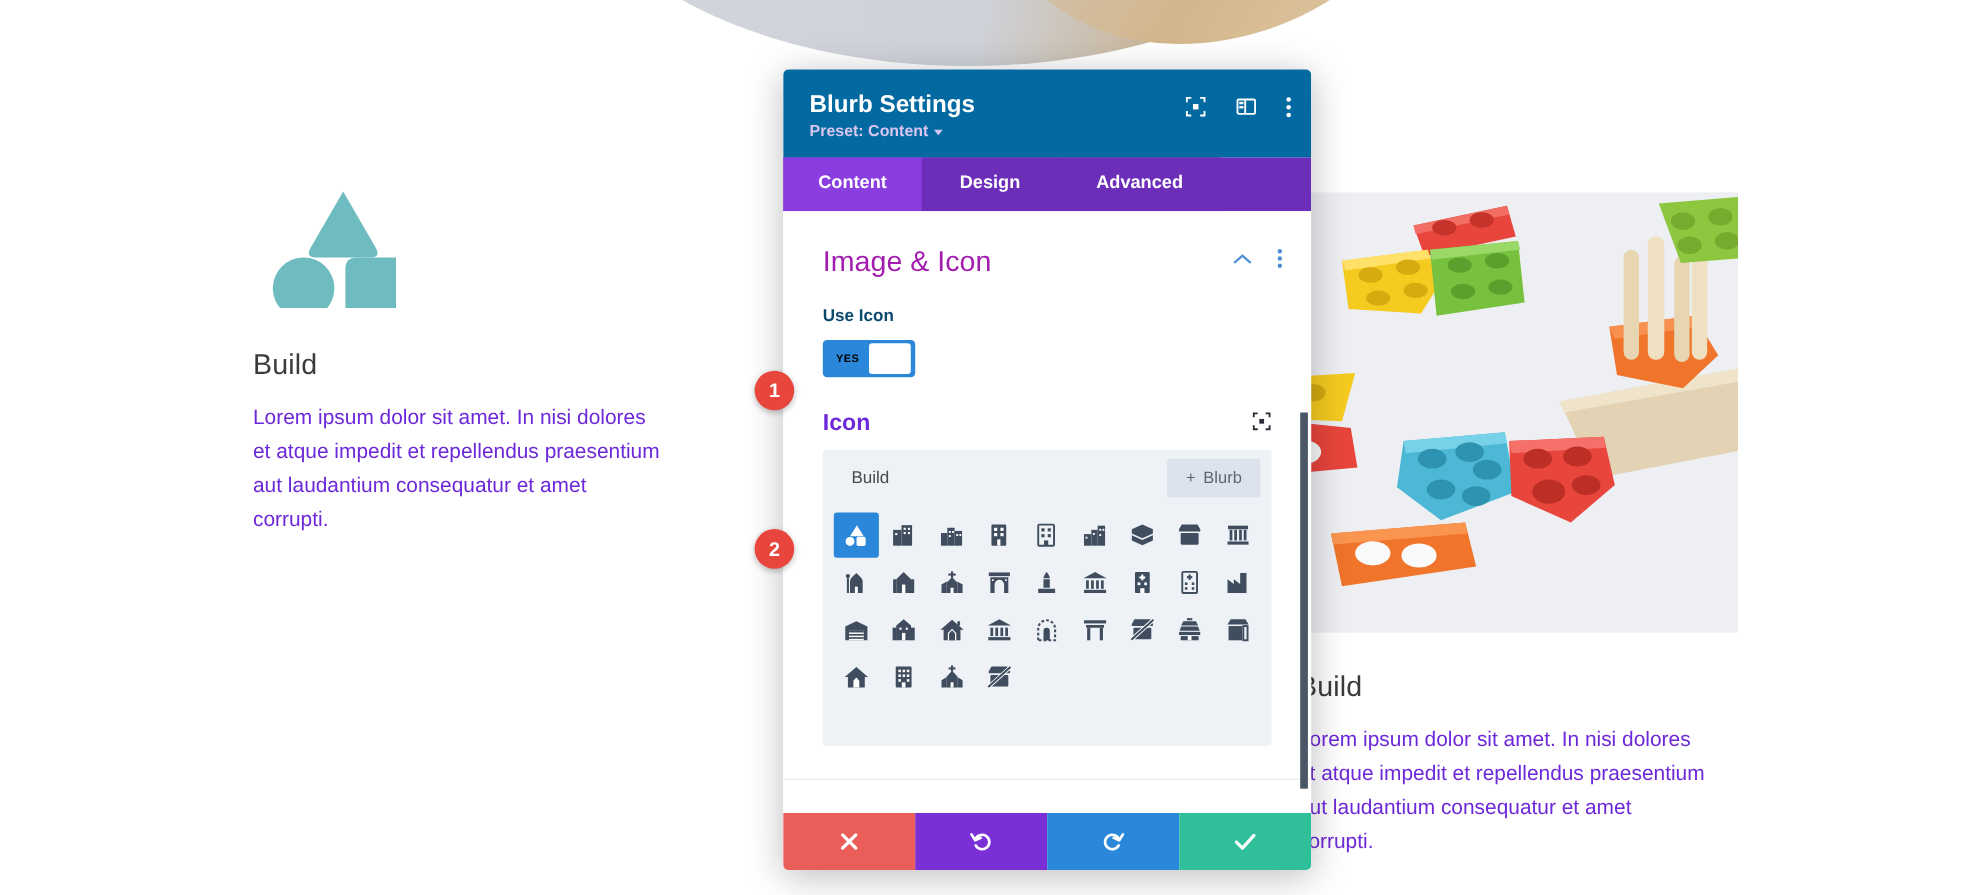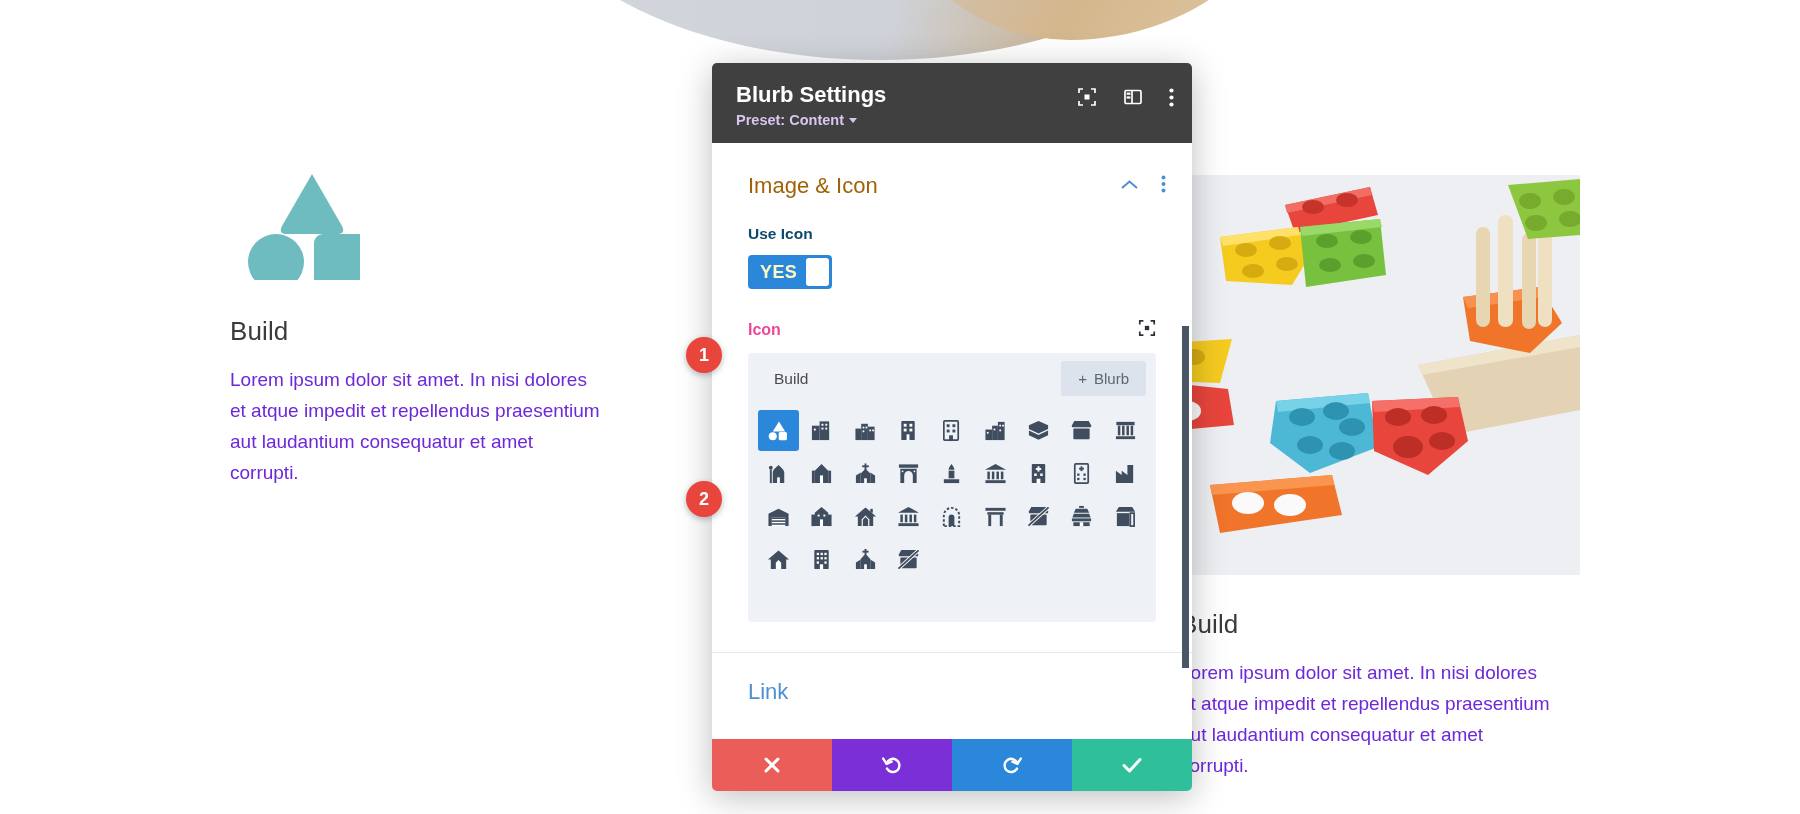--- a/index.html
+++ b/index.html
@@ -48,21 +48,21 @@
   .modal {
     position:absolute; left:712px; top:63px;
     width:480px; height:728px;
     background:#fff;
     border-radius:5px;
     box-shadow:0 6px 34px rgba(0,0,0,.26);
     overflow:hidden;
     display:flex; flex-direction:column;
   }
   .modal-header {
-    background:#404040; padding:19px 24px 14px 24px;
+    background:#0369a1; padding:19px 24px 14px 24px;
     position:relative; flex:0 0 auto;
   }
   .modal-title { color:#fff; font-size:22px; font-weight:bold; line-height:1.15; }
   .modal-preset {
     color:#d9c6ef; font-size:14.5px; font-weight:bold; margin-top:5px;
     display:inline-flex; align-items:center; gap:5px; cursor:pointer;
   }
   .caret-dn { width:0;height:0;border-left:4px solid transparent;border-right:4px solid transparent;border-top:5px solid #d9c6ef; }
   .header-icons {
     position:absolute; right:18px; top:24px; display:flex; align-items:center; gap:26px;
@@ -77,33 +77,33 @@
   .tab.w1{ width:126px; } .tab.w2{ width:124px; } .tab.w3{ width:148px; }
   .tab.active { background:#8b3ee0; }
 
   .modal-body { flex:1 1 auto; position:relative; overflow:hidden; background:#fff; }
   .scroll-area { padding:0 0 0 0; height:100%; }
 
   .section-head {
     display:flex; align-items:center; justify-content:space-between;
     padding:30px 26px 0 36px;
   }
-  .section-title { color:#a16207; font-size:22px; font-weight:400; }
+  .section-title { color:#a21caf; font-size:26px; font-weight:400; }
   .section-head-ctrls { display:flex; align-items:center; gap:22px; }
 
   .field { padding:0 36px; }
   .field-label { font-size:15.5px; color:#0c4a6e; font-weight:bold; margin:26px 0 12px 0; }
   .field-label-row { display:flex; align-items:center; justify-content:space-between; margin:30px 0 12px 0; }
 
   
   .toggle {
     width:84px;height:34px;background:#2b87da;border-radius:4px;
     display:flex;align-items:center;cursor:pointer; padding:3px;
   }
-  .toggle .t-txt { color:#fef9c3;font-size:18px;font-weight:bold;letter-spacing:.4px;padding:0 9px 0 9px; }
+  .toggle .t-txt { color:#000000;font-size:10px;font-weight:bold;letter-spacing:.4px;padding:0 9px 0 9px; }
   .toggle .t-knob { width:38px;height:28px;background:#fff;border-radius:3px; }
 
   
   .icon-picker {
     margin:0 36px 0 36px; background:#eef1f6; border-radius:3px; overflow:hidden;
   }
   .picker-top { display:flex; align-items:center; padding:8px 10px 8px 0; }
   .picker-search {
     flex:1; border:none; background:transparent; outline:none;
     font-family:"Liberation Sans",sans-serif; font-size:15.5px; color:#4a4a4a;
@@ -271,20 +271,25 @@
         <span class="hicon">
           <svg width="5" height="19" viewBox="0 0 5 19">
             <circle cx="2.5" cy="2.5" r="2.1" fill="#fff"></circle>
             <circle cx="2.5" cy="9.5" r="2.1" fill="#fff"></circle>
             <circle cx="2.5" cy="16.5" r="2.1" fill="#fff"></circle>
           </svg>
         </span>
       </div>
     </div>
 
+    <div class="modal-tabs">
+      <div class="tab w1 active">Content</div>
+      <div class="tab w2">Design</div>
+      <div class="tab w3">Advanced</div>
+    </div>
 
     <div class="modal-body">
       <div class="scroll-area">
 
         <div class="section-head">
           <div class="section-title">Image &amp; Icon</div>
           <div class="section-head-ctrls">
             <span>
               <svg width="19" height="12" viewBox="0 0 19 12" fill="none" stroke="#4c8fd4" stroke-width="2">
                 <polyline points="2,9 9.5,2.5 17,9"></polyline>
@@ -303,21 +308,21 @@
         <div class="field">
           <div class="field-label">Use Icon</div>
           <div class="toggle">
             <span class="t-txt">YES</span>
             <span class="t-knob"></span>
           </div>
         </div>
 
         <div class="field">
           <div class="field-label-row">
-            <span style="font-size:16px;color:#ec4899;font-weight:bold;">Icon</span>
+            <span style="font-size:21px;color:#6d28d9;font-weight:bold;">Icon</span>
             <span>
               <svg width="18" height="18" viewBox="0 0 20 20" fill="none" stroke="#2b2f38" stroke-width="1.9">
                 <path d="M2 6V2h4M14 2h4v4M18 14v4h-4M6 18H2v-4"></path>
                 <rect x="7.6" y="7.6" width="4.8" height="4.8" fill="#2b2f38" stroke="none"></rect>
               </svg>
             </span>
           </div>
         </div>
 
         <div class="icon-picker">

